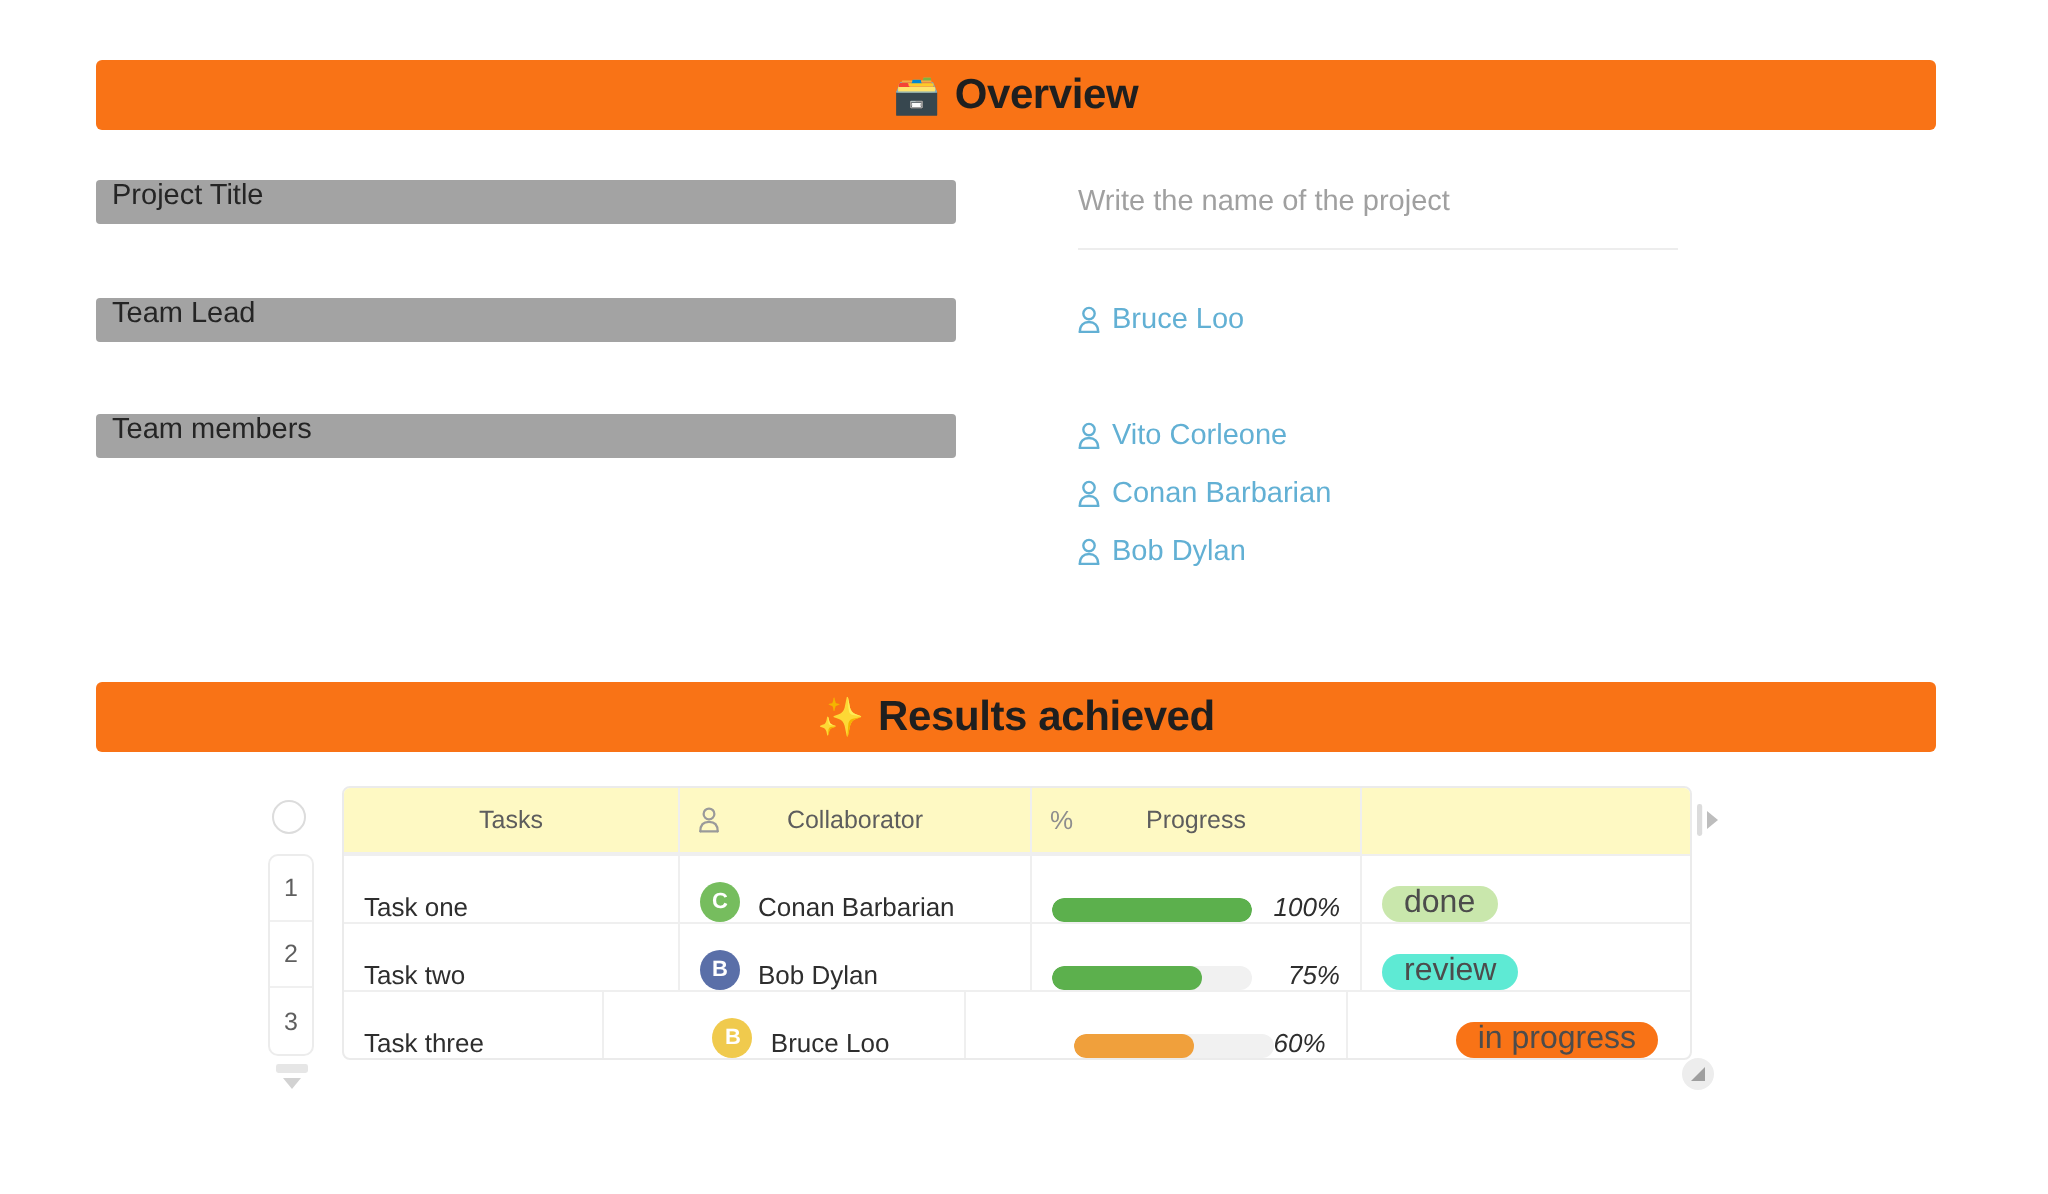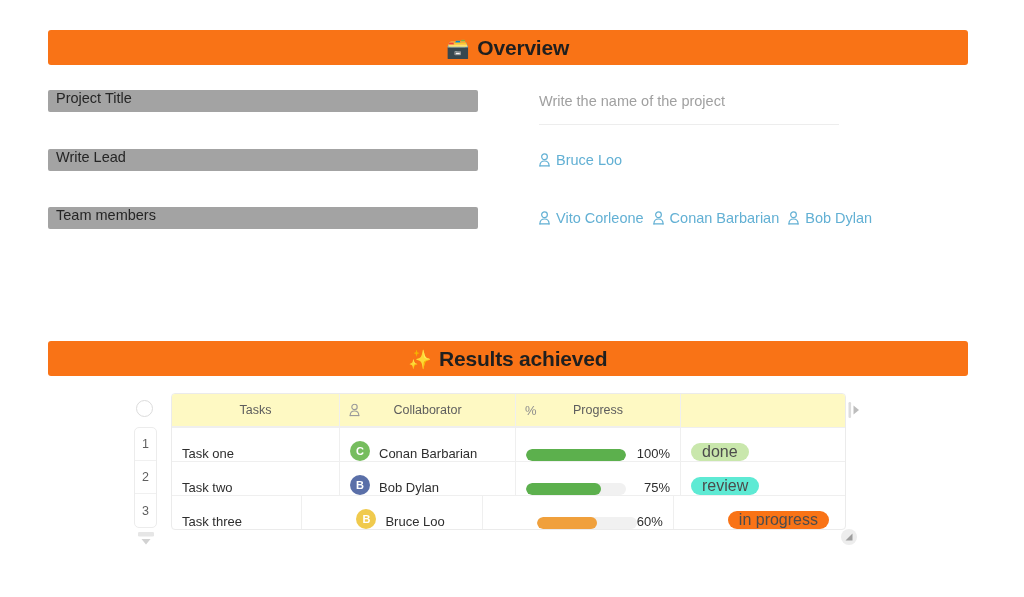--- a/index.html
+++ b/index.html
@@ -91,21 +91,21 @@
     line-height: 20px;
     cursor: pointer;
   }
   .person-icon {
     width: 11px;
     height: 14px;
     flex: 0 0 auto;
     display: block;
   }
   #val-lead { top: 150px; }
-  #val-members { top: 208px; display: flex; flex-direction: row; gap: 9px; }
+  #val-members { top: 208px; display: flex; flex-direction: column; gap: 9px; }
 
   
   .table-wrap {
     position: absolute;
     left: 133px;
     top: 393px;
     width: 728px;
     height: 155px;
   }
 
@@ -234,20 +234,21 @@
     background: #f1f1f1;
     border-radius: 7px;
     overflow: hidden;
     flex: 0 0 auto;
   }
   .bar-fill { height: 100%; border-radius: 7px; }
   .prog-pct {
     margin-left: auto;
     font-size: 13px;
     color: #2e2e2e;
+    font-style: italic;
   }
 
   .badge {
     display: inline-flex;
     align-items: center;
     justify-content: center;
     height: 18px;
     padding: 0 11px;
     border-radius: 9px;
     font-size: 16px;
@@ -282,21 +283,21 @@
   <div class="section-header" id="hdr-overview">
     <span class="title">
       <span class="emoji">🗃️</span><span>Overview</span>
     </span>
   </div>
 
   <div class="field-label" id="lbl-project">
     <span>Project Title</span>
   </div>
   <div class="field-label" id="lbl-lead">
-    <span>Write Lead</span>
+    <span>Team Lead</span>
   </div>
   <div class="field-label" id="lbl-members">
     <span>Team members</span>
   </div>
 
   <div class="value-cell" id="val-project">
     <span>Write the name of the project</span>
   </div>
 
   <div class="value-cell" id="val-lead">

